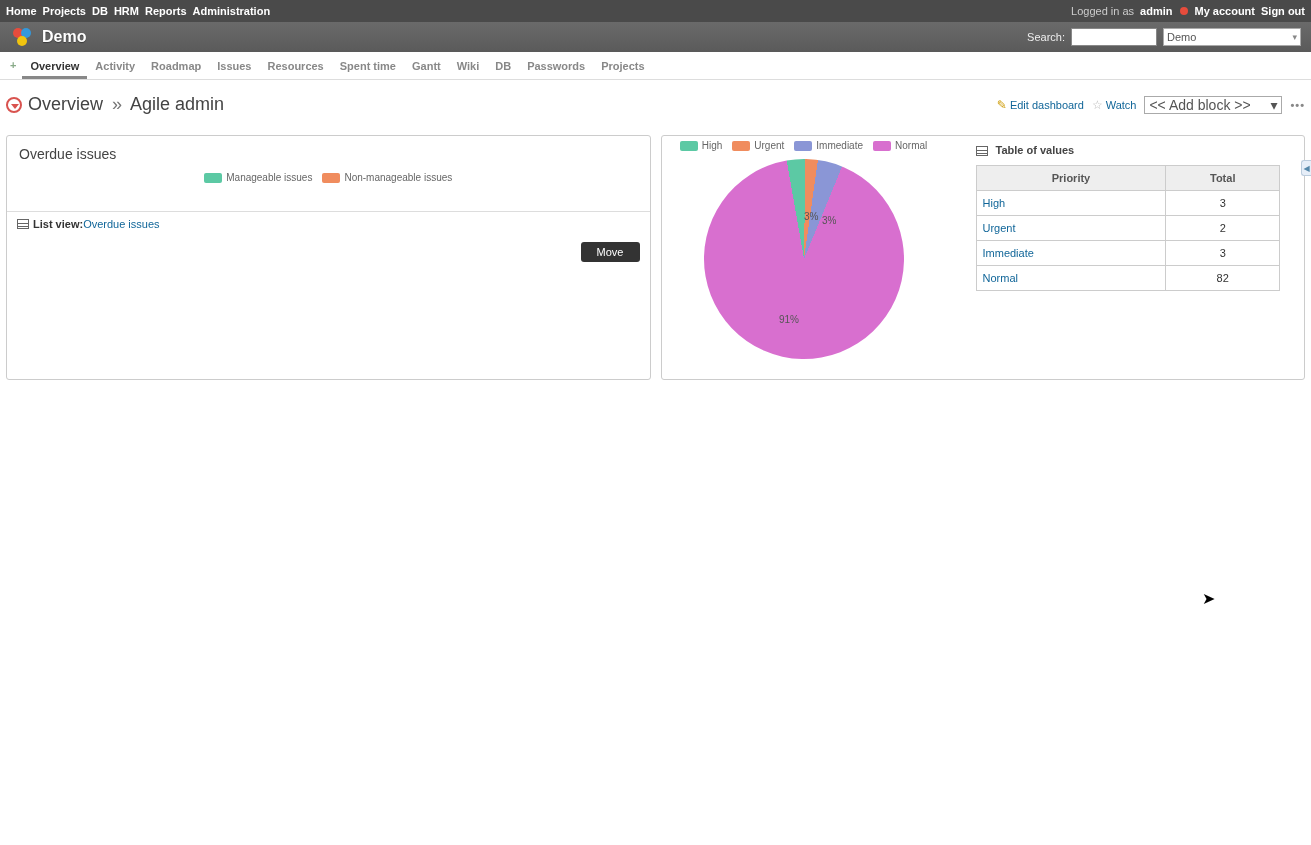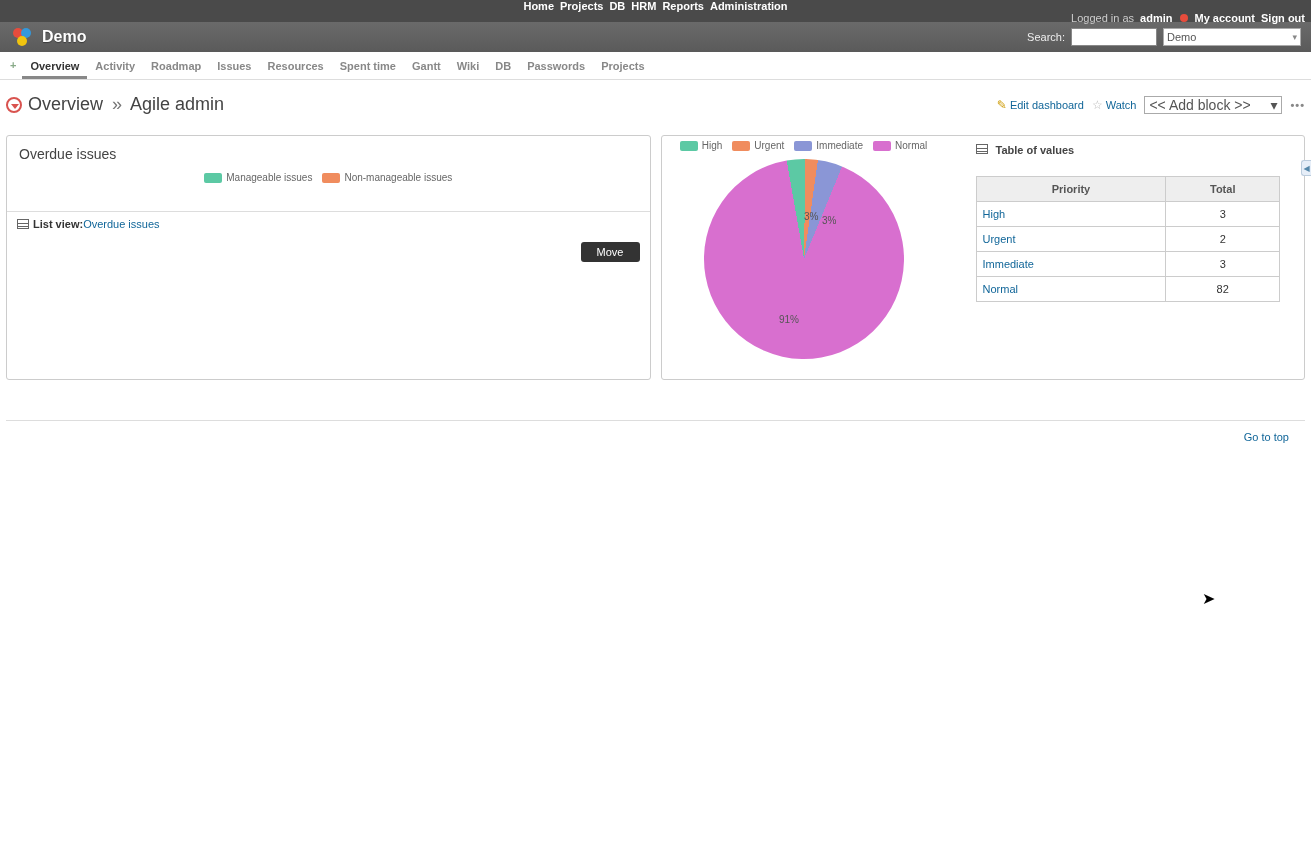--- a/index.html
+++ b/index.html
@@ -1,20 +1,20 @@
 <!DOCTYPE html>
 <html><head>
 <meta charset="utf-8">
 <style>
 * { box-sizing: border-box; margin: 0; padding: 0; }
 body { font-family: Verdana, Arial, sans-serif; font-size: 12px; color: #333; background: #fff; width: 1311px; }
 a { text-decoration: none; cursor: pointer; }
 
 
-.top-menu { background: #4a4a4a; color: #fff; height: 22px; display: flex; align-items: center; padding: 0 6px; font-size: 11px; flex-direction: column; }
+.top-menu { background: #4a4a4a; color: #fff; height: 22px; display: flex; align-items: center; padding: 0 6px; font-size: 11px; }
 .top-menu-left { display: flex; gap: 6px; }
 .top-menu-right { margin-left: auto; display: flex; gap: 6px; align-items: center; }
 .top-menu a { color: #fff; font-weight: bold; }
 .top-menu .plain { color: #ccc; font-weight: normal; }
 .admin-name { color: #fff; font-weight: bold; }
 .online-dot { display:inline-block; width:8px; height:8px; border-radius:50%; background:#e74c3c; margin-left:2px; vertical-align:middle;}
 
 
 .header { background: linear-gradient(#6a6a6a,#5a5a5a); height: 30px; display: flex; align-items: center; padding: 0 10px; color:#fff; }
 .logo { width:24px; height:24px; margin-right:8px; }
@@ -71,21 +71,21 @@
 .pie3 .lbl-wrap{position:absolute; inset:0; transform:rotate(10deg);}
 .pie-label { position:absolute; font-size:10px; color:#555; }
 
 .box-footer { border-top:1px solid #ddd; padding:6px 10px; display:flex; align-items:center; font-size:11px; }
 .list-icon { display:inline-block; width:12px; height:10px; border:1px solid #666; background:linear-gradient(#666,#666) 0 3px/100% 1px no-repeat, linear-gradient(#666,#666) 0 6px/100% 1px no-repeat; margin-right:4px;}
 .box-footer .lv { color:#169; }
 .move-btn { background:#333; color:#fff; border:none; border-radius:3px; padding:4px 16px; font-size:11px; margin:6px 10px 10px auto; display:block; }
 
 
 .table-block { padding:4px 12px 20px; flex:1; }
-.table-header { font-size:11px; font-weight:bold; color:#444; display:flex; align-items:flex-start; gap:4px; margin-bottom:20px; }
+.table-header { font-size:11px; font-weight:bold; color:#444; display:flex; align-items:flex-end; gap:4px; margin-bottom:9px; }
 table.val { width:100%; border-collapse:collapse; font-size:11px; }
 table.val th { background:#eee; border:1px solid #ccc; padding:6px; text-align:center; color:#555;}
 table.val td { border:1px solid #ccc; padding:6px; }
 table.val td:first-child a { color:#169; }
 table.val td:last-child { text-align:center; }
 
 .go-top { text-align:right; padding:10px 16px; border-top:1px solid #ddd; margin-top:40px; font-size:11px;}
 .go-top a { color:#169; }
 
 .cursor-decor { position:absolute; left:1202px; top:589px; font-size:16px; color:#000; }
@@ -260,19 +260,16 @@
                   <td>82</td>
                 </tr>
             </tbody>
           </table>
         </div>
       </div>
     </div>
 
   </div>
 
-  <div class="go-top">
-    <a>Go to top</a>
-  </div>
 </div>
 
 <div class="right-handle">◀</div>
 <span class="cursor-decor">➤</span>
 
 </body></html>

